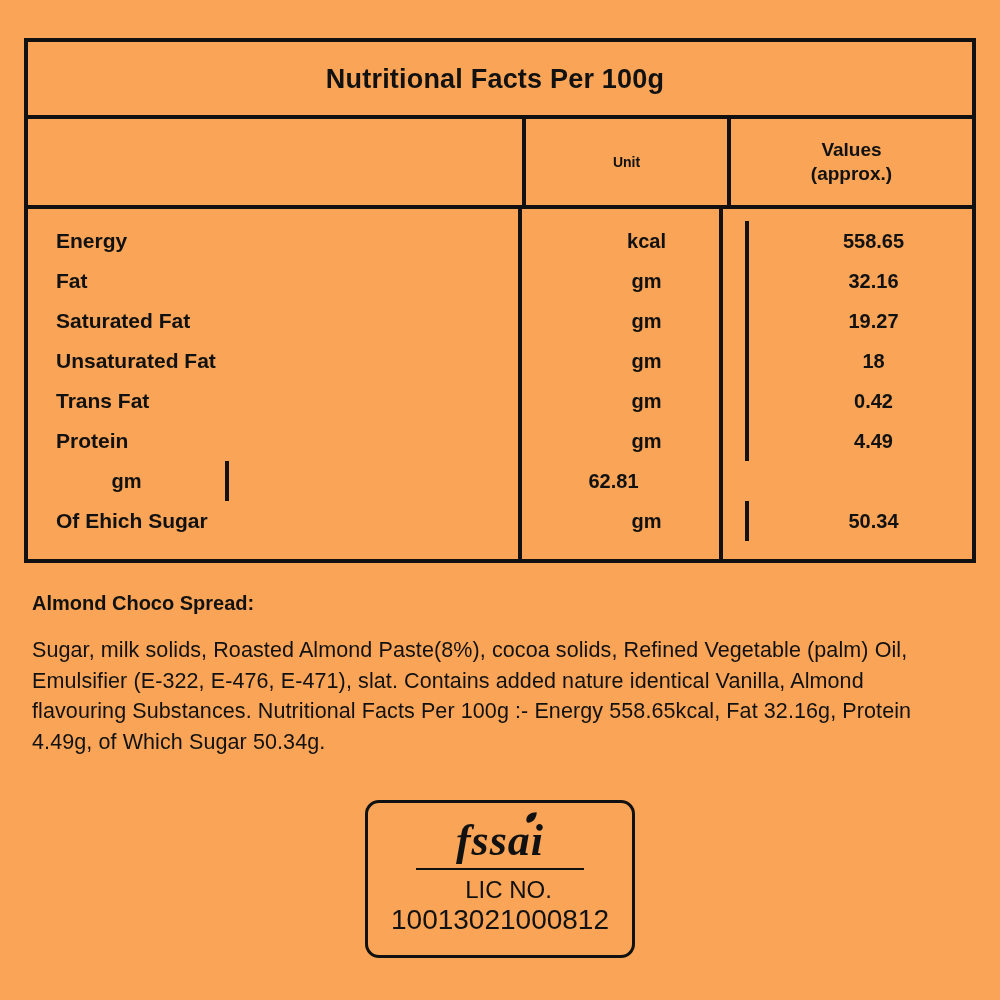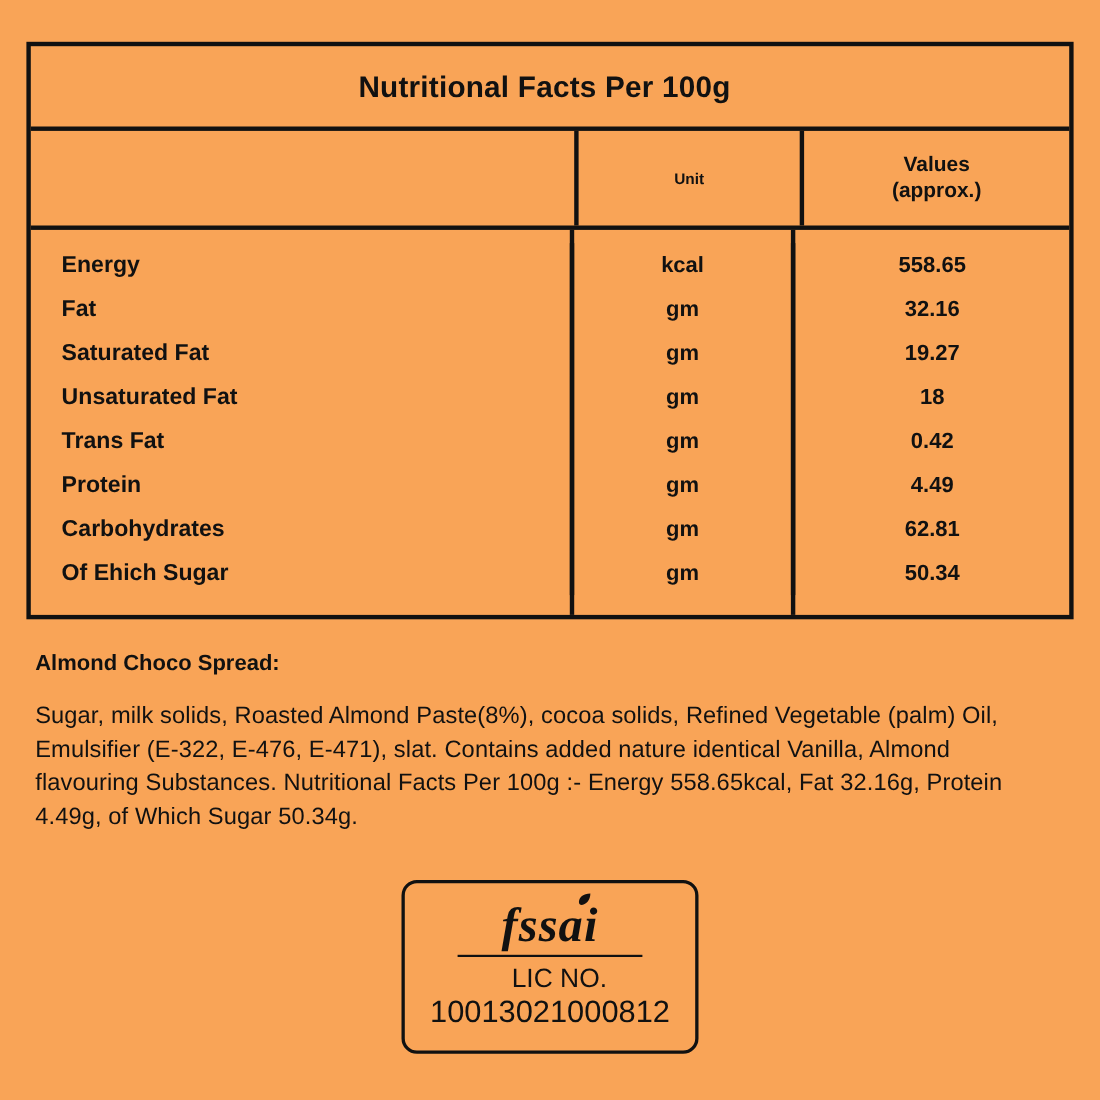--- a/index.html
+++ b/index.html
@@ -66,20 +66,21 @@
     font-size: 19px;
     line-height: 1.25;
   }
   .nutri-body {
     padding: 12px 0 18px 0;
   }
   .nutri-row {
     display: flex;
     align-items: flex-end;
     height: 40px;
+    gap: 26px;
   }
   .nutri-row .c-name {
     flex: 0 0 494px;
     border-right: 4px solid #111111;
     padding-left: 28px;
     box-sizing: border-box;
     font-weight: bold;
     font-size: 21px;
     height: 40px;
     line-height: 40px;
@@ -234,21 +235,20 @@
           <div class="c-val">0.42</div>
         </div>
 
         <div class="nutri-row">
           <div class="c-name">Protein</div>
           <div class="c-unit">gm</div>
           <div class="c-val">4.49</div>
         </div>
 
         <div class="nutri-row">
-          <div class="c-name">Carbohydrates</div>
           <div class="c-unit">gm</div>
           <div class="c-val">62.81</div>
         </div>
 
         <div class="nutri-row">
           <div class="c-name">Of Ehich Sugar</div>
           <div class="c-unit">gm</div>
           <div class="c-val">50.34</div>
         </div>
 

